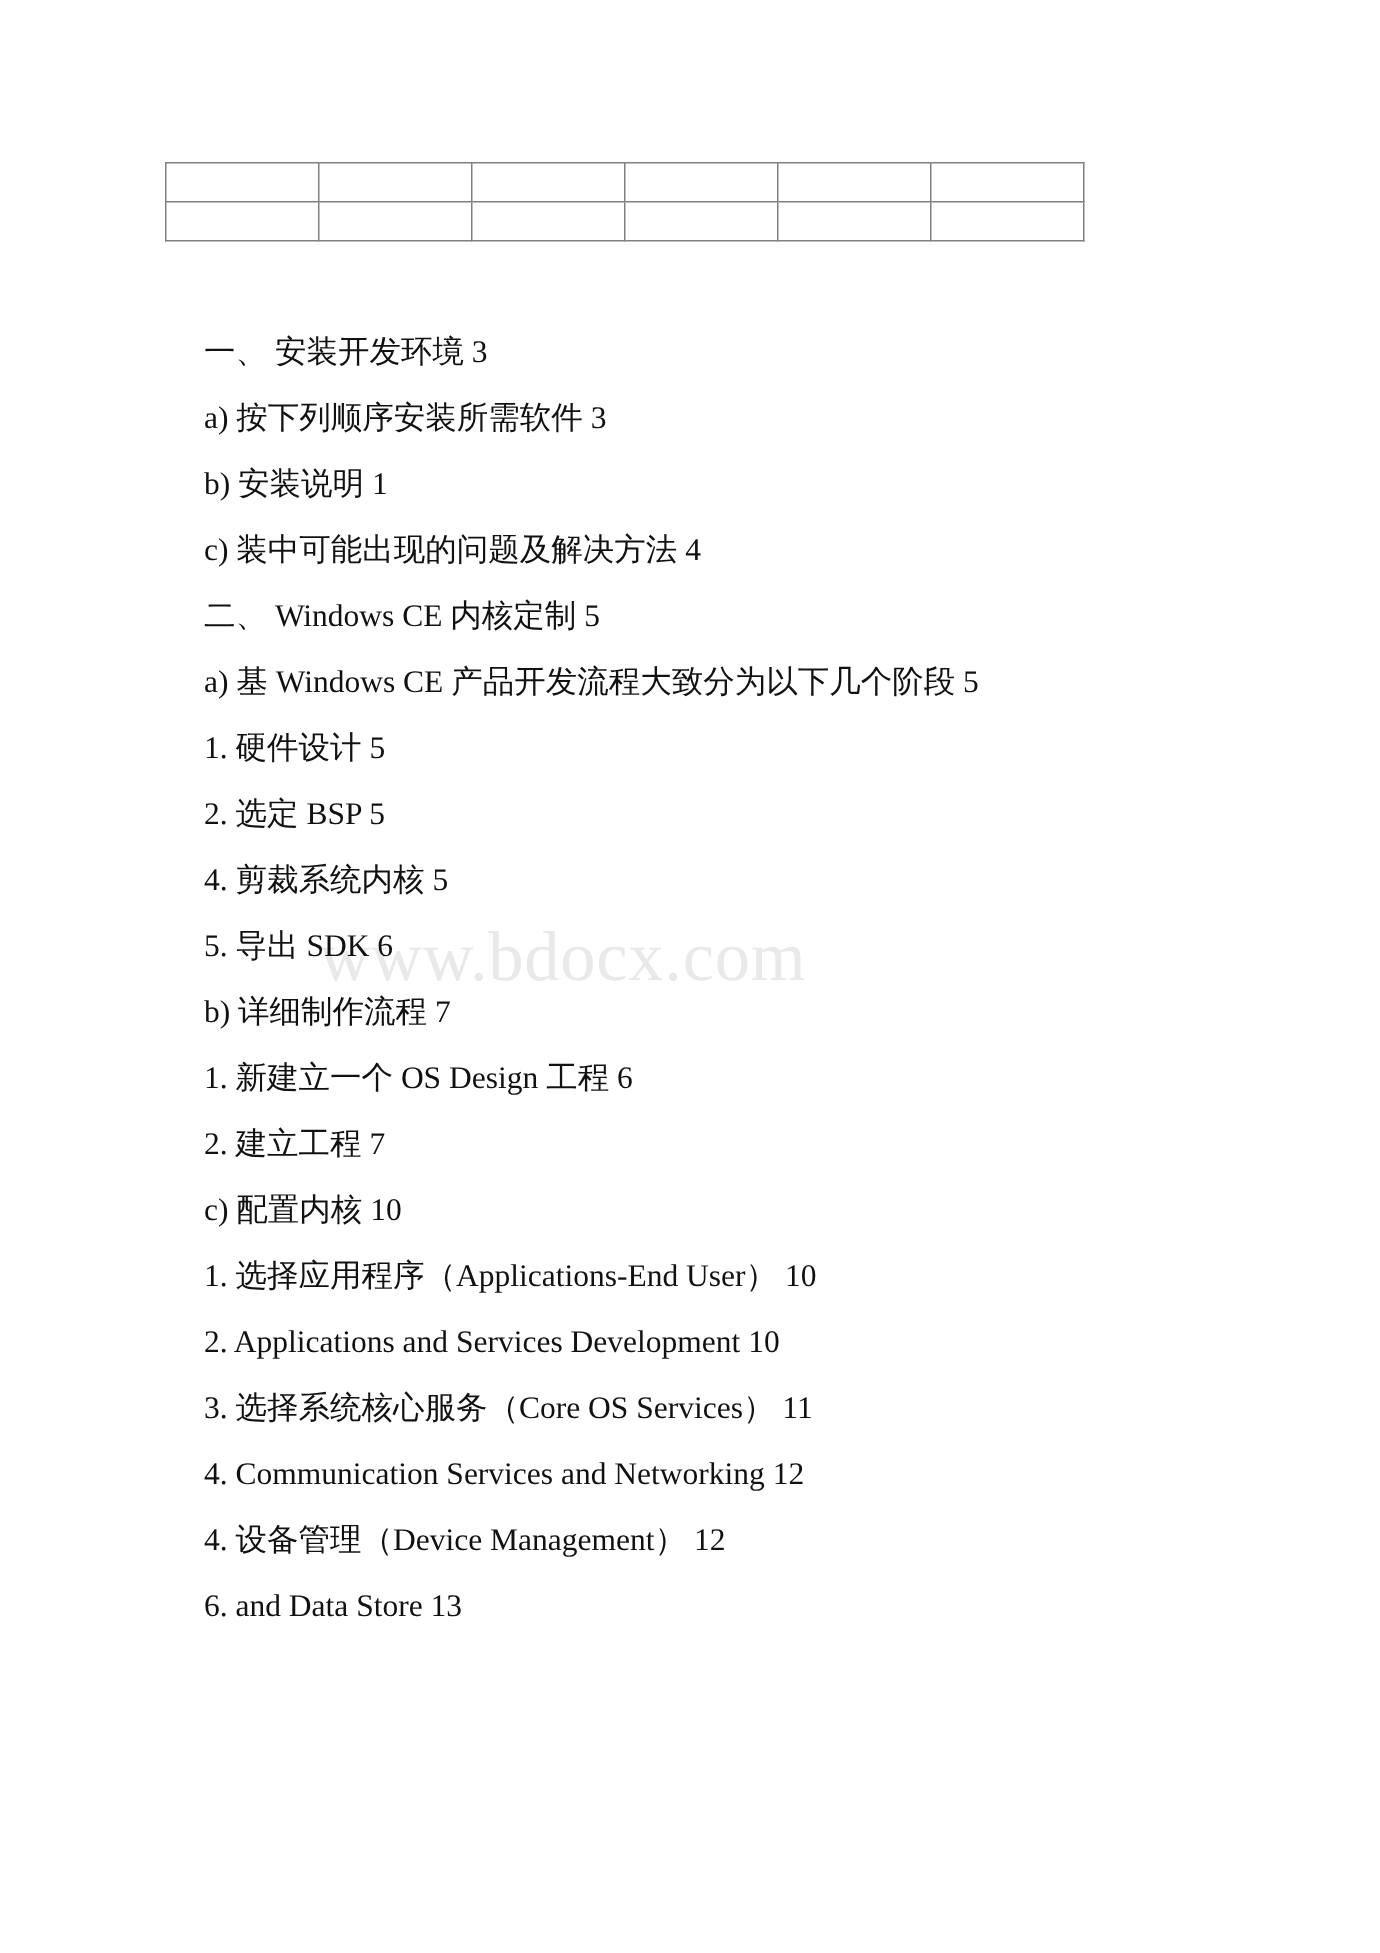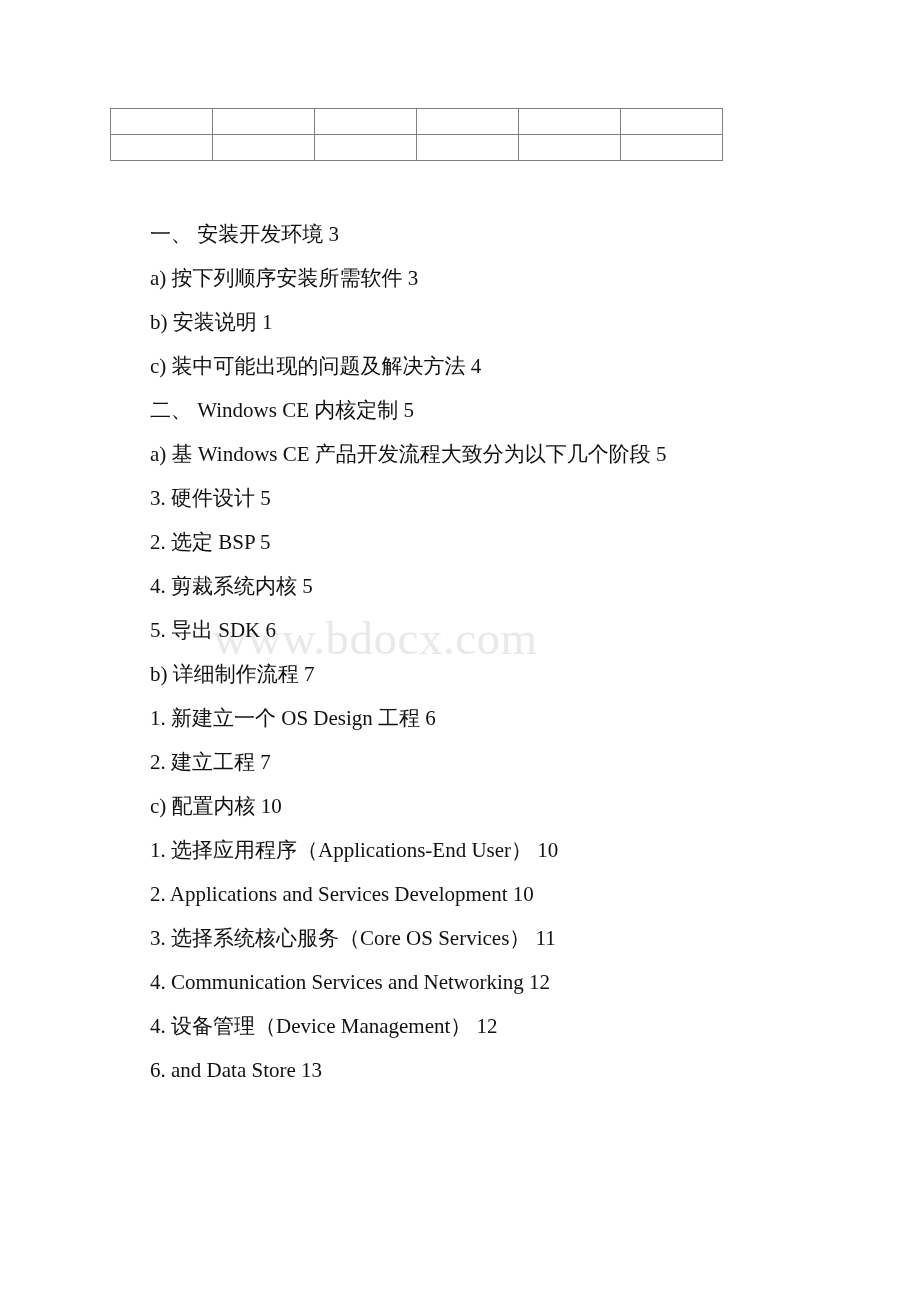--- a/index.html
+++ b/index.html
@@ -54,21 +54,21 @@
     height: 25px;
     padding: 0;
   }
   .toc-table tr.row-inner td {
     border-top: 1px solid #2a2a2a;
   }
 
   
   .outline {
     position: absolute;
-    left: 150px;
+    left: 136px;
     top: 212px;
     width: 700px;
     z-index: 1;
     font-family: Liberation Serif, serif;
   }
   .entry {
     height: 44px;
     line-height: 44px;
     font-size: 21px;
     white-space: nowrap;
@@ -103,21 +103,21 @@
     </tbody>
   </table>
 
   <div class="outline">
     <div class="entry">一、 安装开发环境 3</div>
     <div class="entry">a) 按下列顺序安装所需软件 3</div>
     <div class="entry">b) 安装说明 1</div>
     <div class="entry">c) 装中可能出现的问题及解决方法 4</div>
     <div class="entry">二、 Windows CE 内核定制 5</div>
     <div class="entry">a) 基 Windows CE 产品开发流程大致分为以下几个阶段 5</div>
-    <div class="entry">3. 硬件设计 5</div>
+    <div class="entry">1. 硬件设计 5</div>
     <div class="entry">2. 选定 BSP 5</div>
     <div class="entry">4. 剪裁系统内核 5</div>
     <div class="entry">5. 导出 SDK 6</div>
     <div class="entry">b) 详细制作流程 7</div>
     <div class="entry">1. 新建立一个 OS Design 工程 6</div>
     <div class="entry">2. 建立工程 7</div>
     <div class="entry">c) 配置内核 10</div>
     <div class="entry">1. 选择应用程序（Applications-End User） 10</div>
     <div class="entry">2. Applications and Services Development 10</div>
     <div class="entry">3. 选择系统核心服务（Core OS Services） 11</div>

